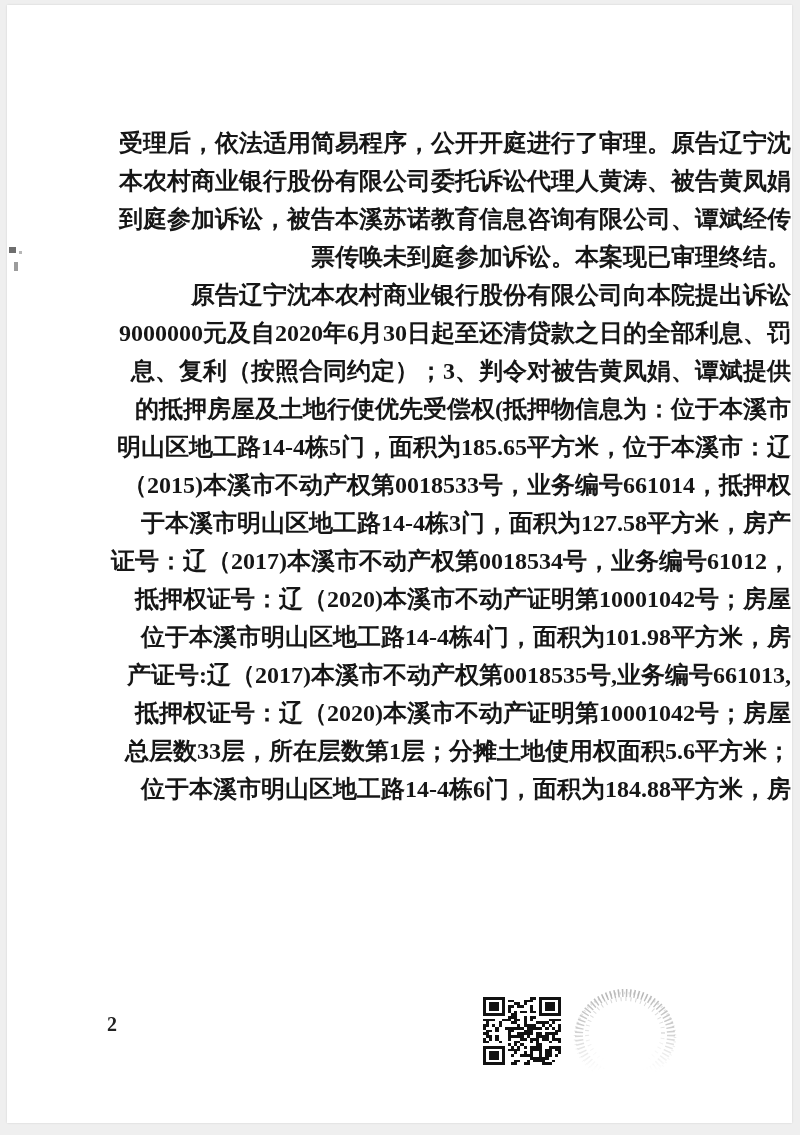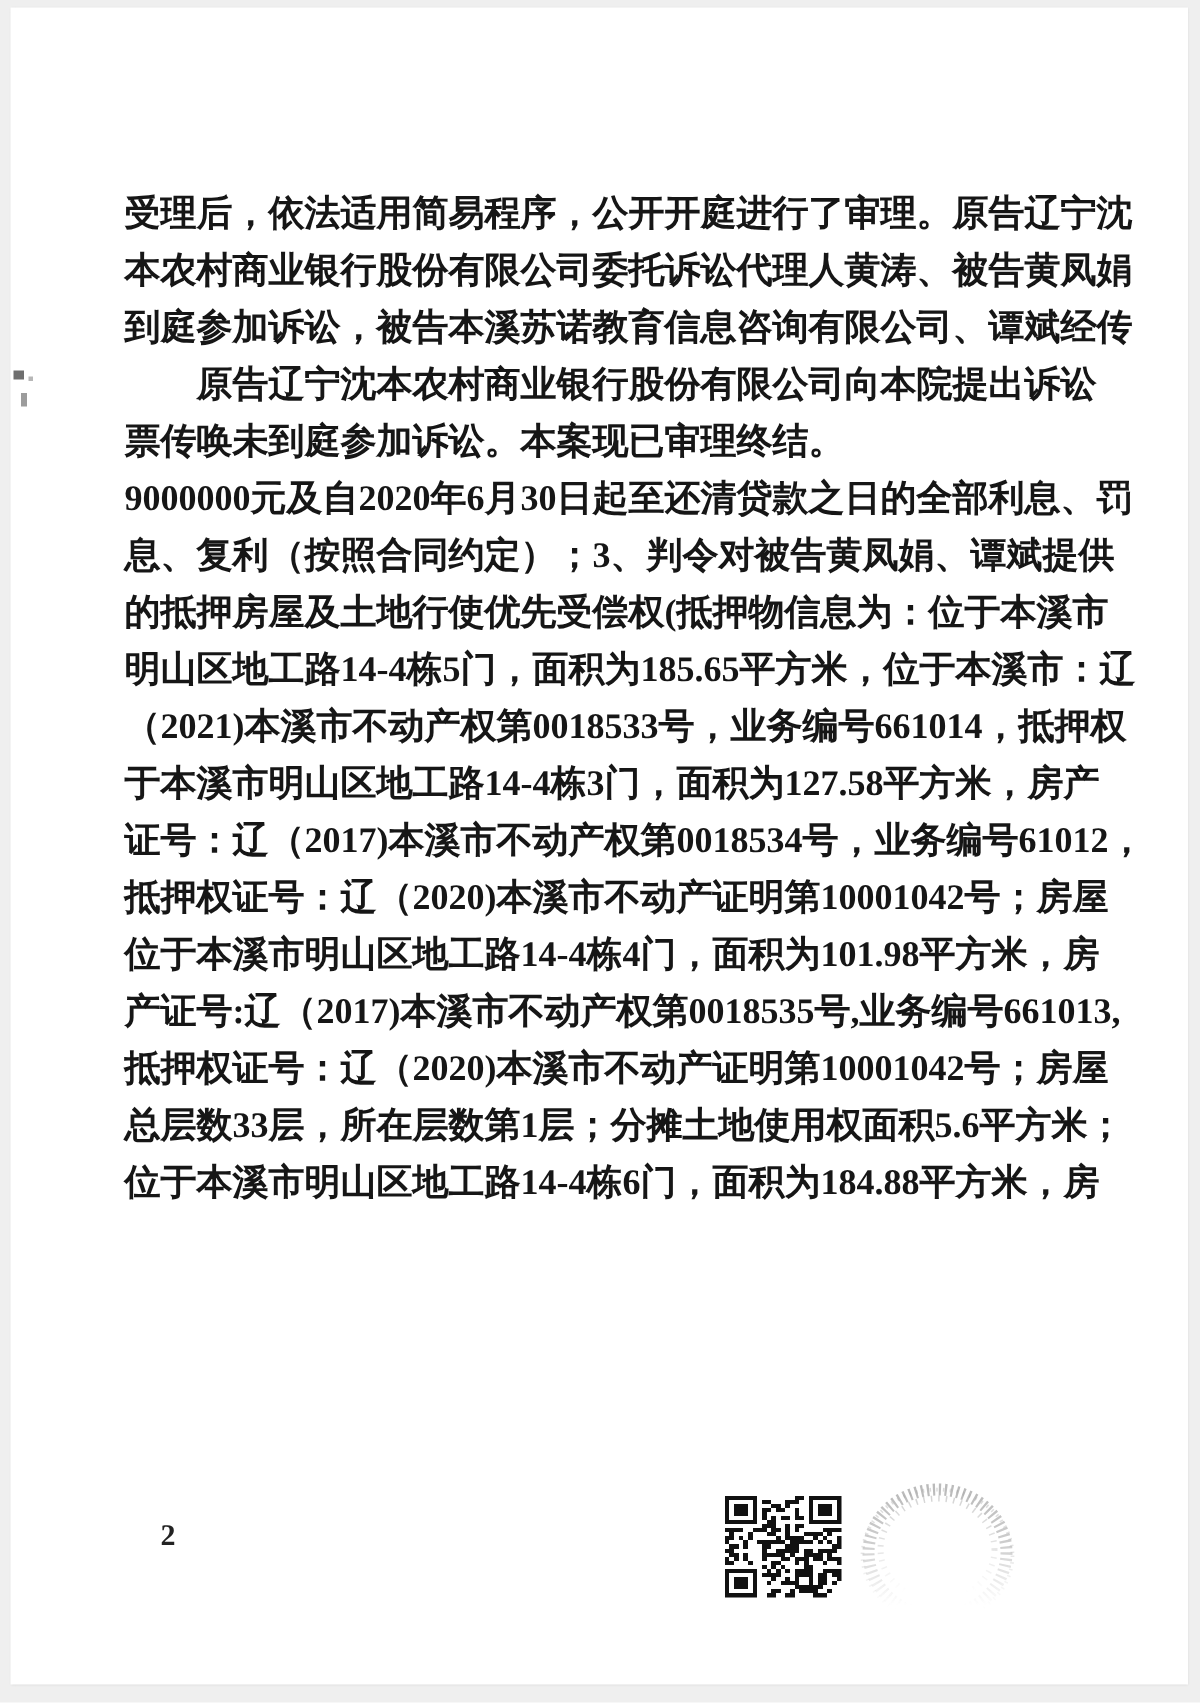--- a/index.html
+++ b/index.html
@@ -10,22 +10,23 @@
     overflow:hidden;
     font-family:"Liberation Serif","DejaVu Serif",serif;
   }
   .paper{
     position:absolute;left:7px;top:5px;
     width:785px;height:1118px;
     background:#ffffff;
     box-shadow:0 0 2px rgba(0,0,0,.12);
   }
   .textblock{
-    position:absolute;left:76px;top:119px;
+    position:absolute;left:92px;top:119px;
     width:692px;
+    text-align:right;
   }
   .line{
     height:38px;line-height:38px;
     font-size:24px;
     font-weight:700;
     color:#161616;
     white-space:nowrap;
     letter-spacing:0;
   }
   .line.indent{padding-left:48px;}
@@ -54,27 +55,27 @@
 <div class="paper">
 
   <div class="speck s1"></div>
   <div class="speck s2"></div>
   <div class="speck s3"></div>
 
   <div class="textblock">
     <div class="line">受理后，依法适用简易程序，公开开庭进行了审理。原告辽宁沈</div>
     <div class="line">本农村商业银行股份有限公司委托诉讼代理人黄涛、被告黄凤娟</div>
     <div class="line">到庭参加诉讼，被告本溪苏诺教育信息咨询有限公司、谭斌经传</div>
+    <div class="line">票传唤未到庭参加诉讼。本案现已审理终结。</div>
     <div class="line indent">原告辽宁沈本农村商业银行股份有限公司向本院提出诉讼</div>
-    <div class="line">票传唤未到庭参加诉讼。本案现已审理终结。</div>
     <div class="line">9000000元及自2020年6月30日起至还清贷款之日的全部利息、罚</div>
     <div class="line">息、复利（按照合同约定）；3、判令对被告黄凤娟、谭斌提供</div>
     <div class="line">的抵押房屋及土地行使优先受偿权(抵押物信息为：位于本溪市</div>
     <div class="line">明山区地工路14-4栋5门，面积为185.65平方米，位于本溪市：辽</div>
-    <div class="line">（2021)本溪市不动产权第0018533号，业务编号661014，抵押权</div>
+    <div class="line">（2015)本溪市不动产权第0018533号，业务编号661014，抵押权</div>
     <div class="line">于本溪市明山区地工路14-4栋3门，面积为127.58平方米，房产</div>
     <div class="line">证号：辽（2017)本溪市不动产权第0018534号，业务编号61012，</div>
     <div class="line">抵押权证号：辽（2020)本溪市不动产证明第10001042号；房屋</div>
     <div class="line">位于本溪市明山区地工路14-4栋4门，面积为101.98平方米，房</div>
     <div class="line">产证号:辽（2017)本溪市不动产权第0018535号,业务编号661013,</div>
     <div class="line">抵押权证号：辽（2020)本溪市不动产证明第10001042号；房屋</div>
     <div class="line">总层数33层，所在层数第1层；分摊土地使用权面积5.6平方米；</div>
     <div class="line">位于本溪市明山区地工路14-4栋6门，面积为184.88平方米，房</div>
   </div>
 

